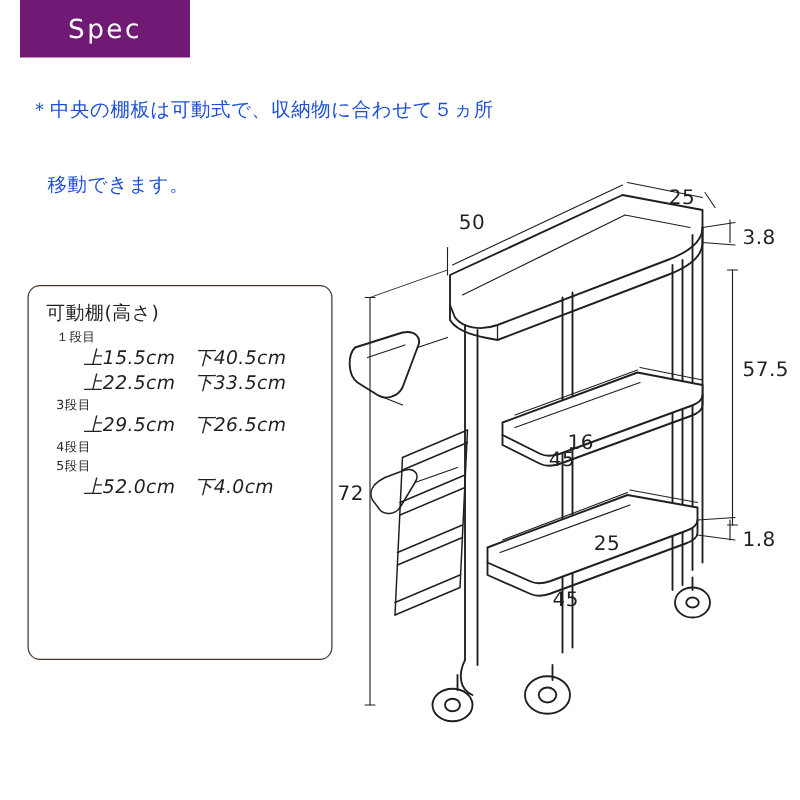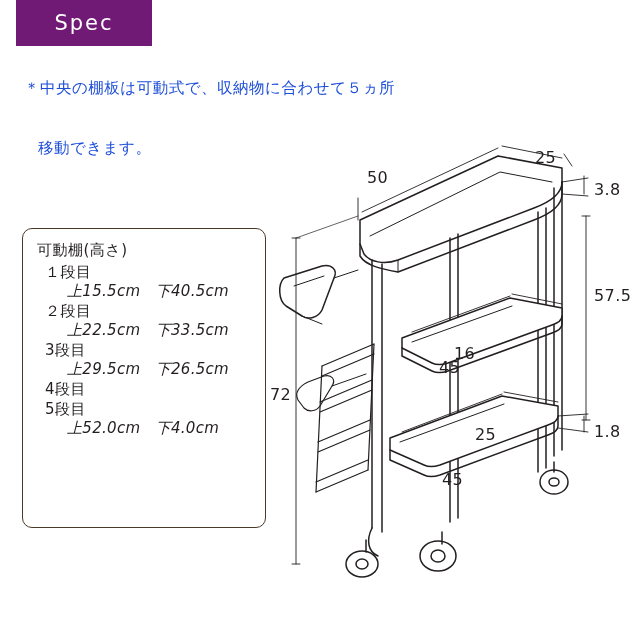--- a/index.html
+++ b/index.html
@@ -80,21 +80,21 @@
   }
   .spec-box .title {
     font-size: 15px;
     margin-bottom: 3px;
     letter-spacing: 0.5px;
   }
   .tier {
     margin-top: 1px;
   }
   .tier .tier-name {
-    font-size: 15px;
+    font-size: 10px;
     padding-left: 8px;
     letter-spacing: 0.5px;
   }
   .tier .tier-vals {
     font-size: 15px;
     padding-left: 30px;
     letter-spacing: 0.3px;
     white-space: pre;
     font-style: italic;
   }
@@ -154,21 +154,20 @@
   </div>
 
   <div class="spec-box">
     <div class="title">可動棚(高さ)</div>
 
     <div class="tier">
       <div class="tier-name">１段目</div>
       <div class="tier-vals">上15.5cm　下40.5cm</div>
     </div>
     <div class="tier">
-      <div class="tier-name">２段目</div>
       <div class="tier-vals">上22.5cm　下33.5cm</div>
     </div>
     <div class="tier">
       <div class="tier-name">3段目</div>
       <div class="tier-vals">上29.5cm　下26.5cm</div>
     </div>
     <div class="tier">
       <div class="tier-name">4段目</div>
     </div>
     <div class="tier">

